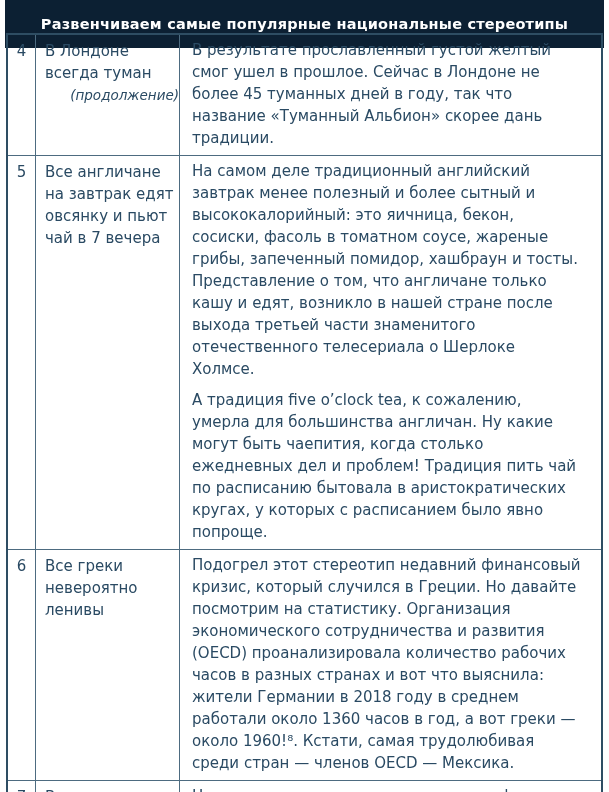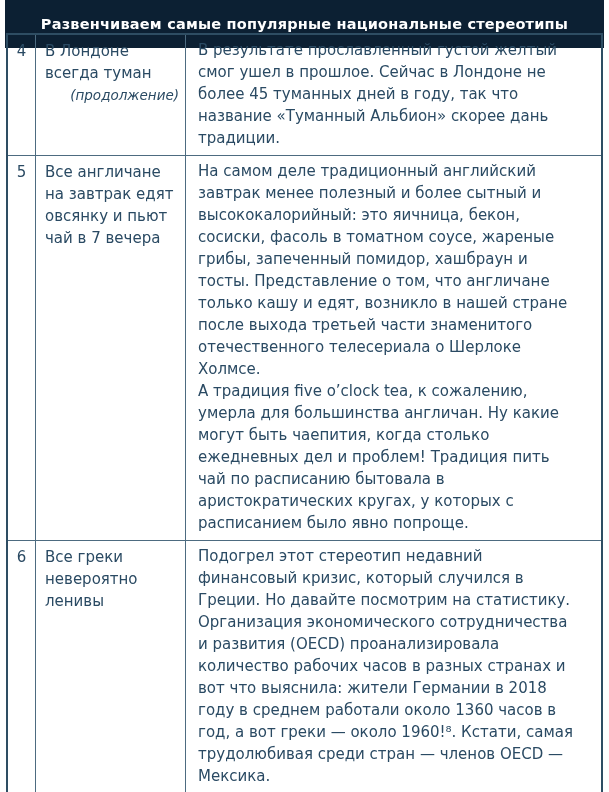--- a/index.html
+++ b/index.html
@@ -47,29 +47,30 @@
     line-height: 22px;
   }
   td.cell-num {
     width: 25px;
     text-align: center;
     padding-top: 5px;
     font-size: 16px;
   }
   td.cell-title {
     width: 134px;
-    padding: 5px 6px 5px 9px;
+    padding: 5px 0 5px 9px;
   }
   td.cell-text {
     padding: 4px 20px 6px 12px;
   }
   td.cell-text p {
     margin: 0;
   }
   td.cell-text p + p {
+    margin-top: 9px;
   }
   .title-note {
     font-style: italic;
     font-size: 13.5px;
     display: block;
     text-align: right;
   }
   tr.row-4 { height: 89px; }
   tr.row-5 { height: 278px; }
   tr.row-6 { height: 210px; }

